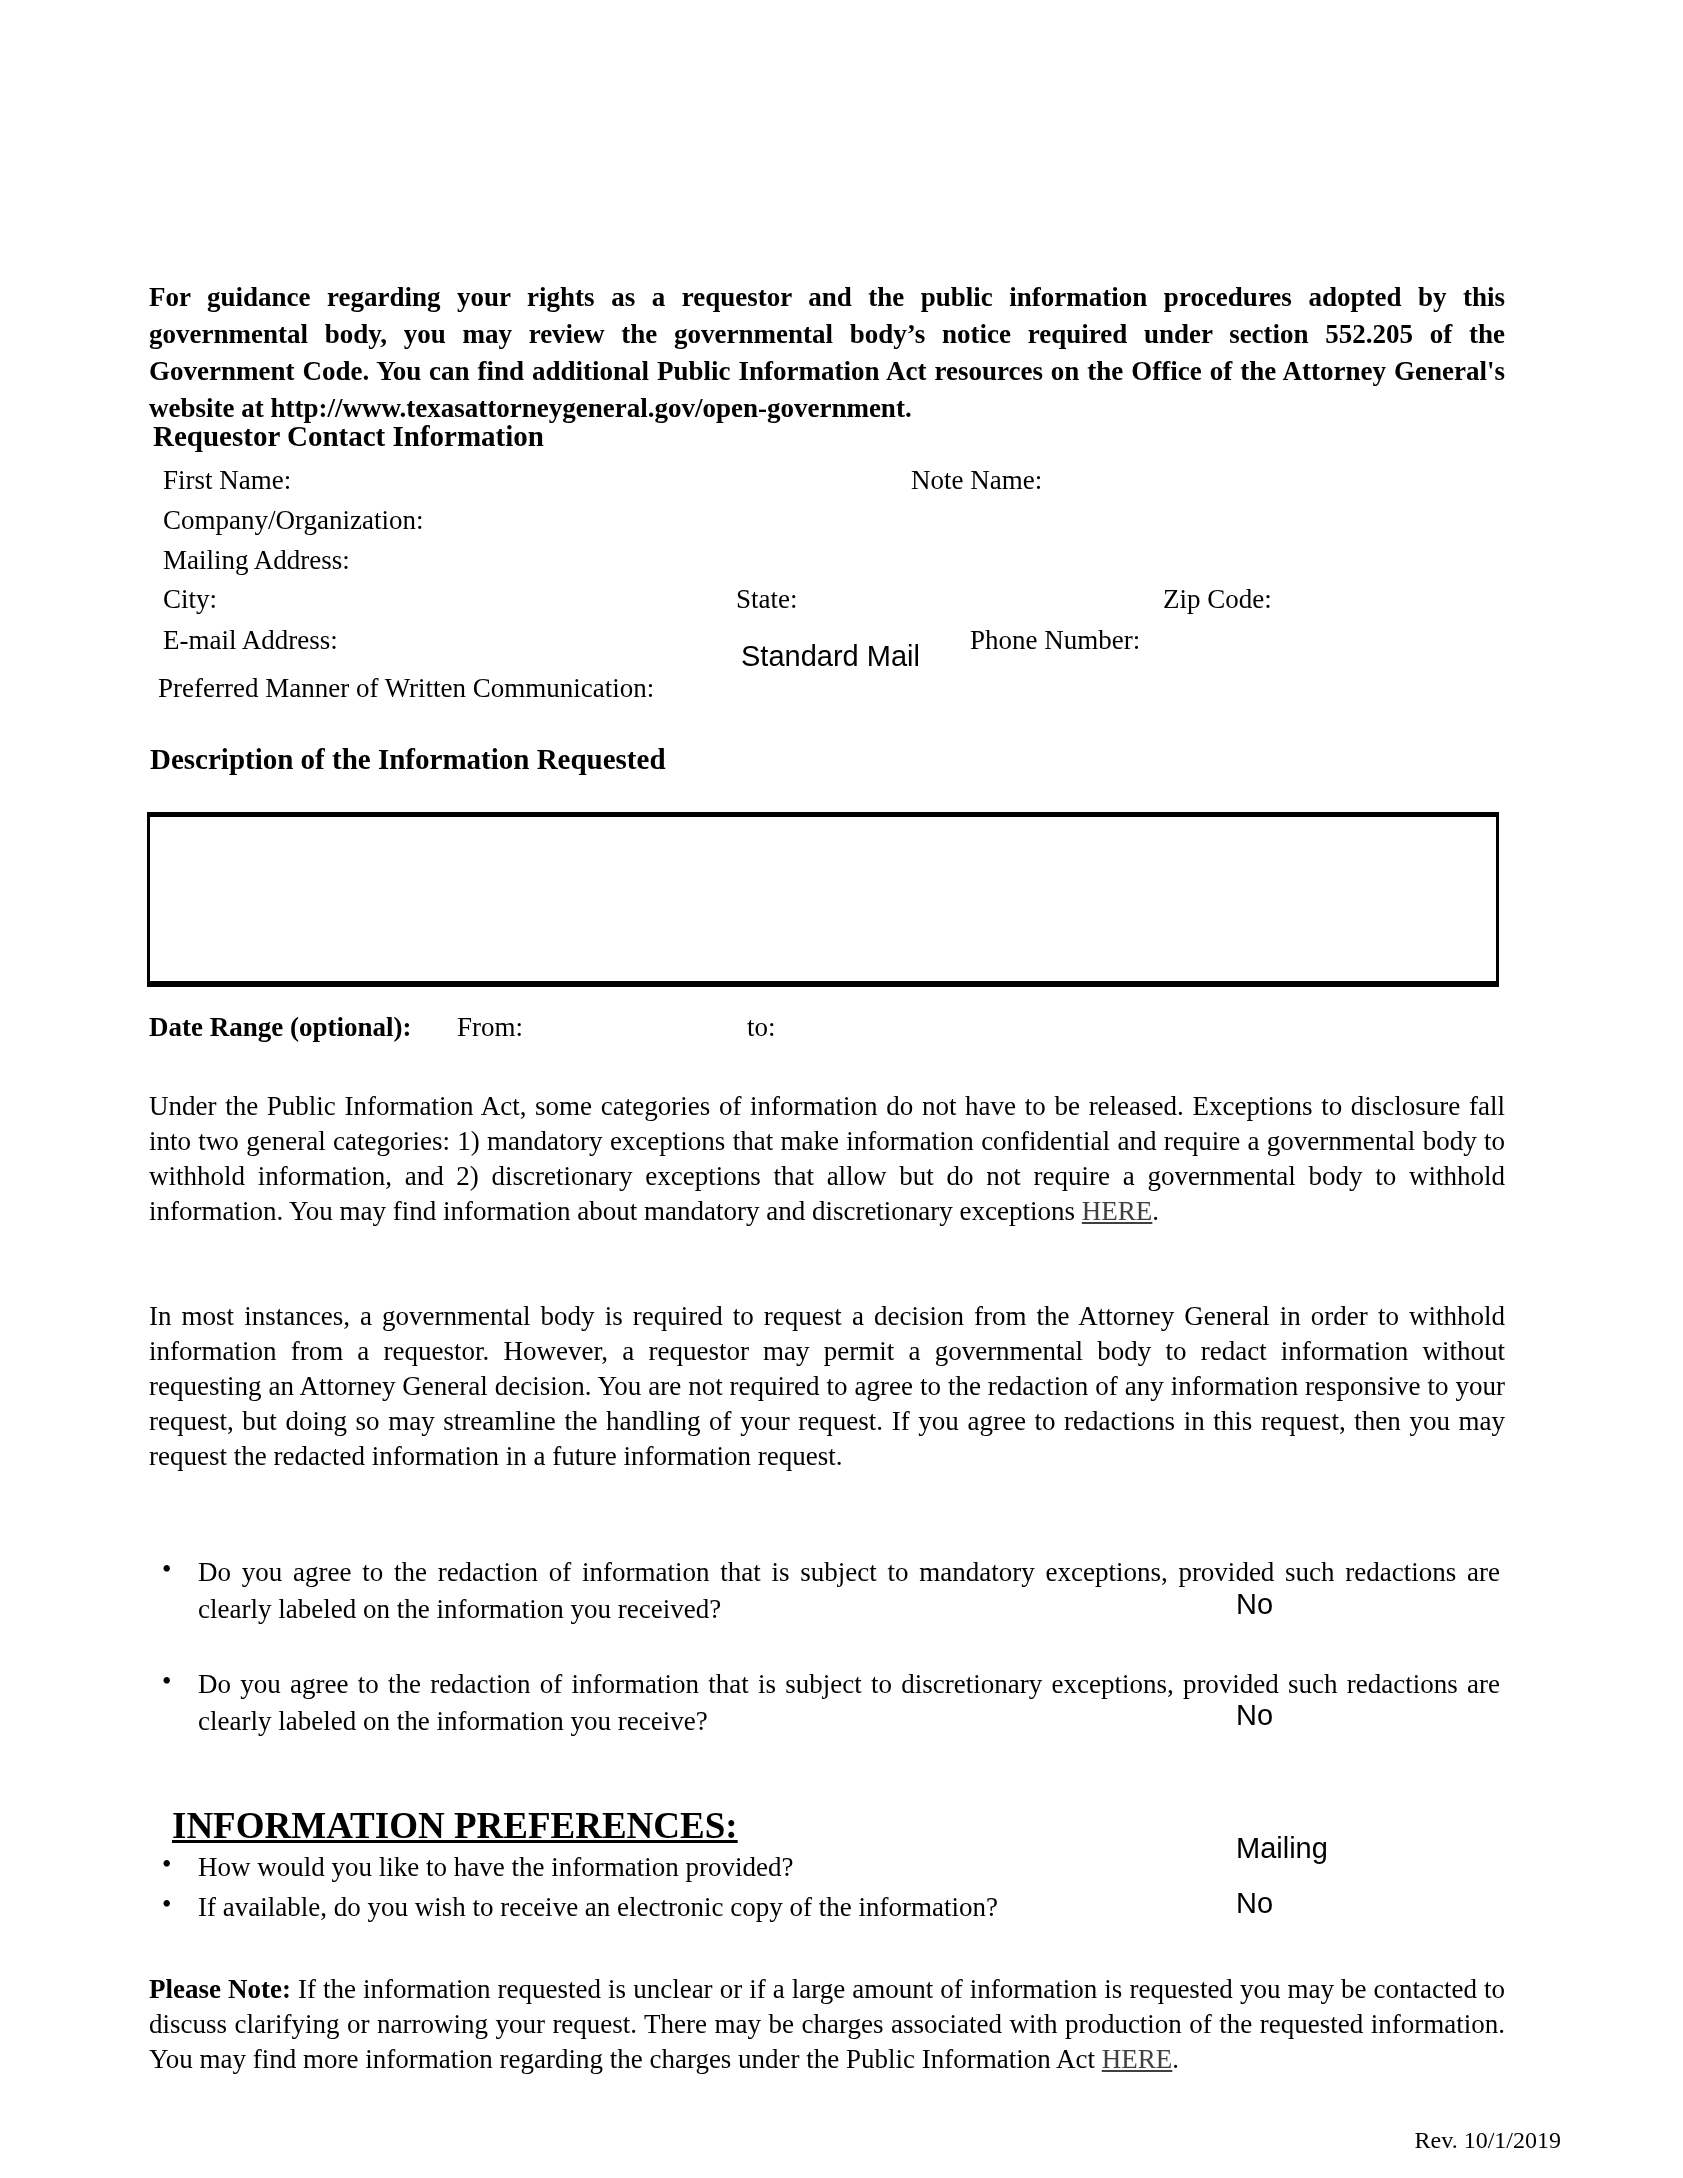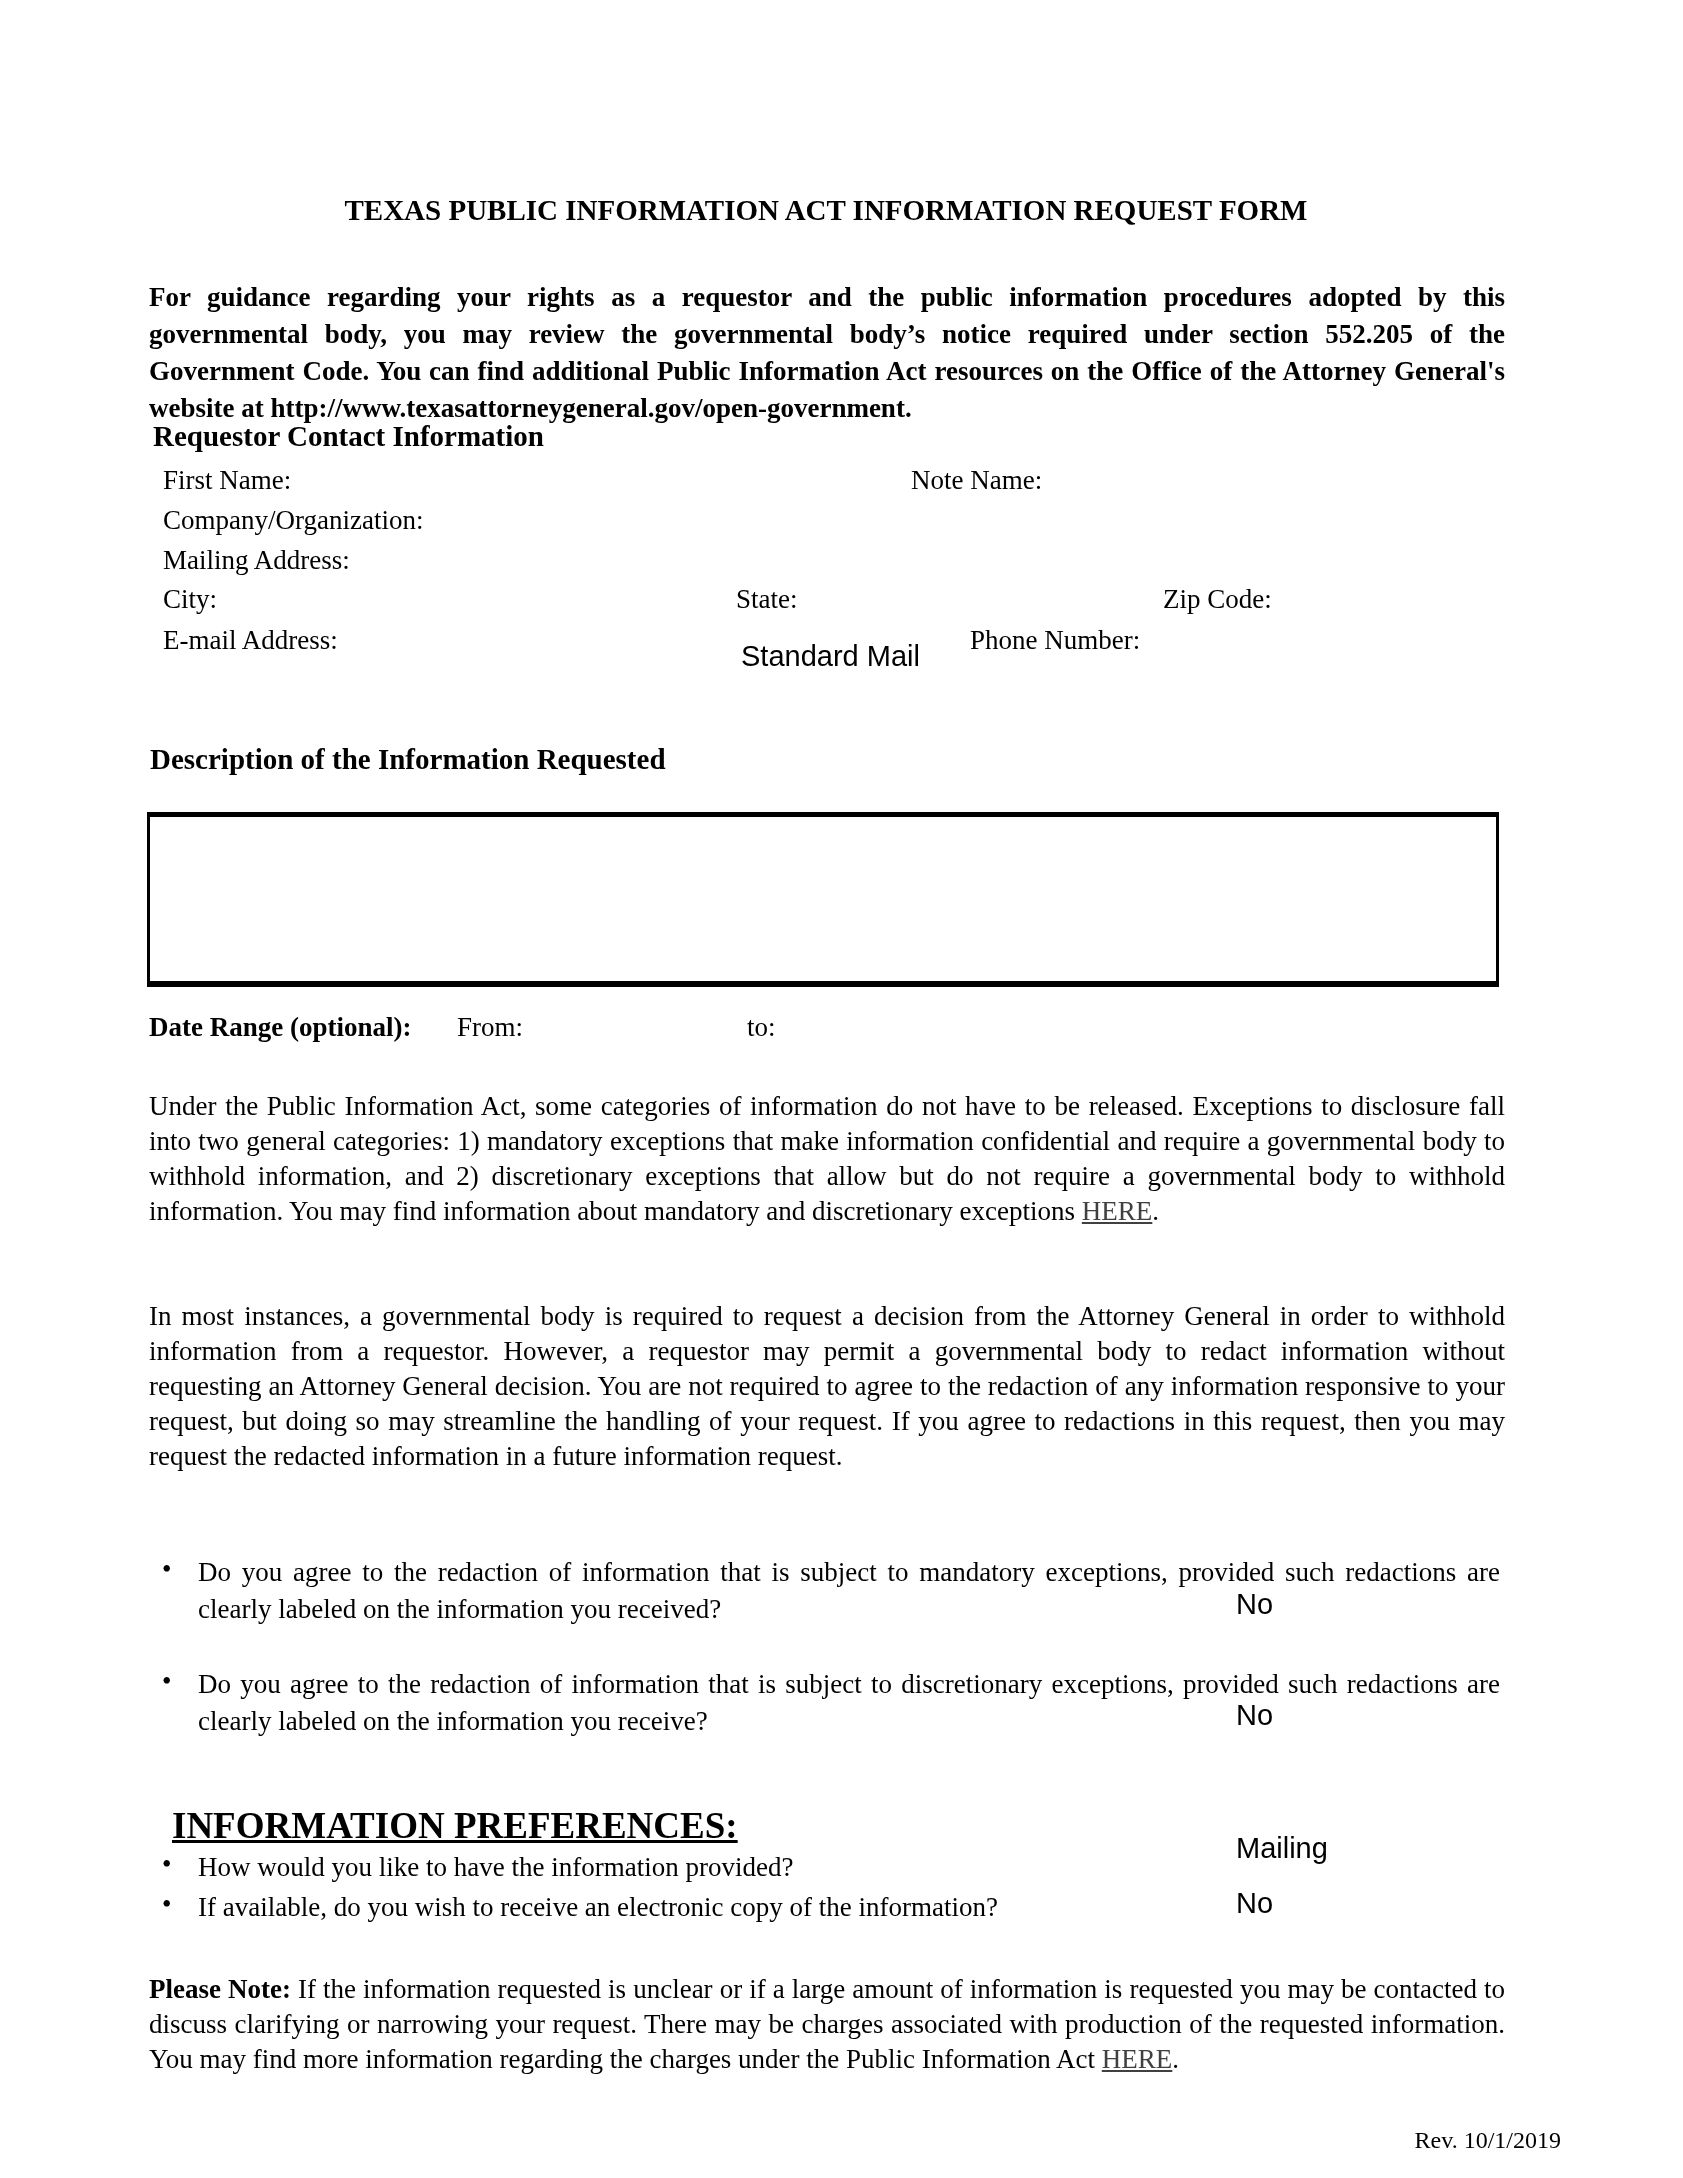--- a/index.html
+++ b/index.html
@@ -69,35 +69,35 @@
 
   #revision { right:122px; top:2127px; font-size:24px; }
 
   a.doclink, .doclink { color:#404040; text-decoration:underline; cursor:pointer; }
 </style>
 </head>
 <body>
 
 <div class="page">
 
-  <h1 id="title" class="abs">TEXAS PUBLIC INFORMATION ACT INFORMATION REQUEST FORM</h1>
 
   <p id="intro" class="abs just">For guidance regarding your rights as a requestor and the public information procedures adopted by this governmental body, you may review the governmental body’s notice required under section 552.205 of the Government Code.  You can find additional Public Information Act resources on the Office of the Attorney General's website at http://www.texasattorneygeneral.gov/open-government.</p>
 
   <h2 id="contact-heading" class="abs">Requestor Contact Information</h2>
 
   <span id="lbl-first" class="abs">First Name:</span>
   <span id="lbl-last" class="abs">Note Name:</span>
   <span id="lbl-company" class="abs">Company/Organization:</span>
   <span id="lbl-mailing" class="abs">Mailing Address:</span>
   <span id="lbl-city" class="abs">City:</span>
   <span id="lbl-state" class="abs">State:</span>
   <span id="lbl-zip" class="abs">Zip Code:</span>
   <span id="lbl-email" class="abs">E-mail Address:</span>
   <span id="lbl-phone" class="abs">Phone Number:</span>
+  <span id="lbl-pref" class="abs">Preferred Manner of Written Communication:</span>
   <span id="val-pref" class="abs sans">Standard Mail</span>
 
   <h2 id="desc-heading" class="abs">Description of the Information Requested</h2>
   <div id="desc-box" class="abs"></div>
 
   <span id="lbl-daterange" class="abs">Date Range (optional):</span>
   <span id="lbl-from" class="abs">From:</span>
   <span id="lbl-to" class="abs">to:</span>
 
   <p id="para1" class="abs just">

